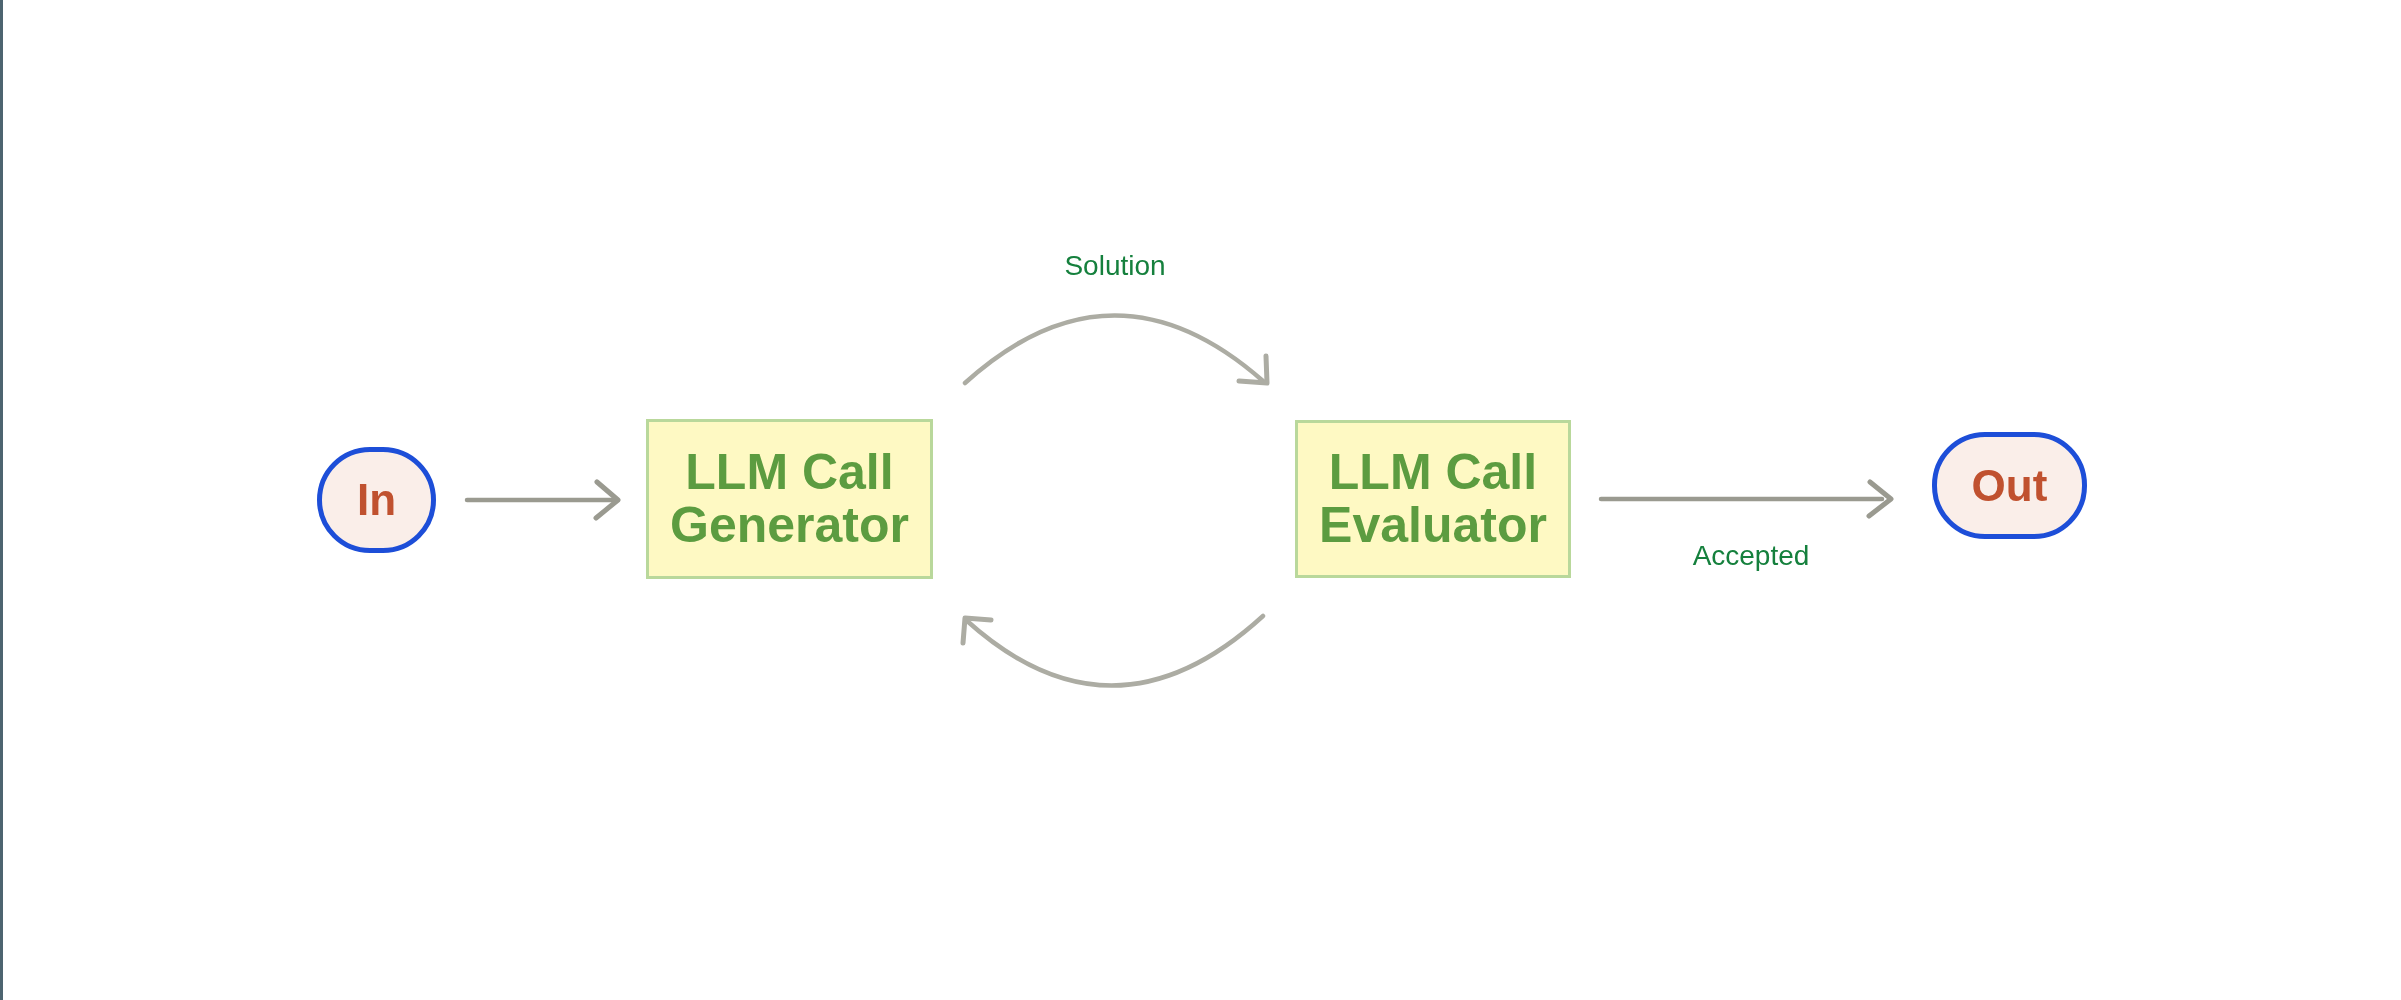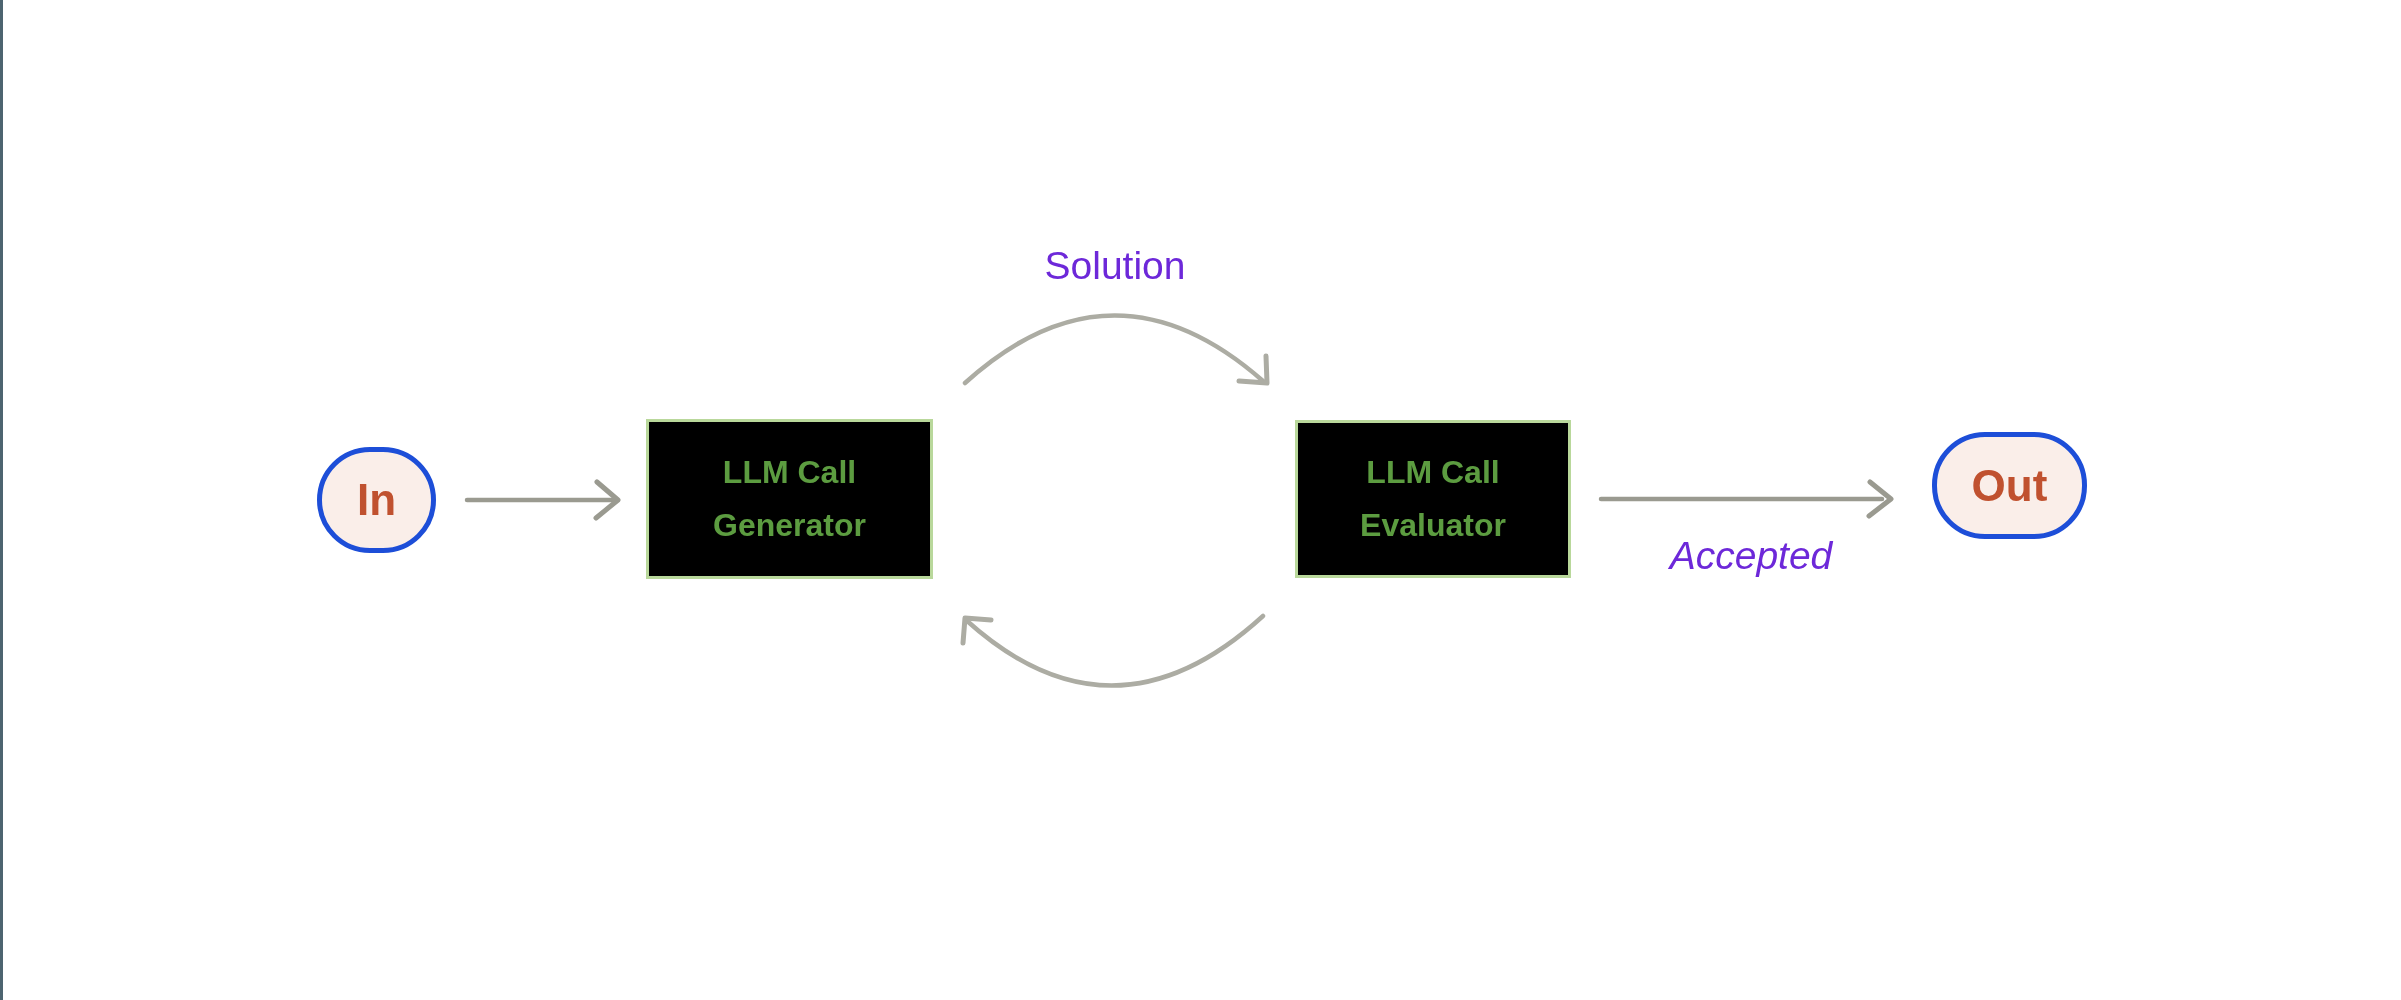--- a/index.html
+++ b/index.html
@@ -28,51 +28,51 @@
   }
   .node {
     position: absolute;
     box-sizing: border-box;
     display: flex;
     align-items: center;
     justify-content: center;
     text-align: center;
   }
   .node-green {
-    background: #000000;
+    background: #fef9c3;
     border: 3px solid #B9D89B;
     color: #5C9C40;
     font-weight: 700;
-    font-size: 32px;
+    font-size: 50px;
     line-height: 53px;
     white-space: pre-line;
   }
   .node-generator { left: 646px; top: 419px; width: 287px; height: 160px; }
   .node-evaluator { left: 1295px; top: 420px; width: 276px; height: 158px; }
   .node-pill {
     background: #FAEEE9;
     border: 5px solid #1d4ed8;
     border-radius: 53px;
     color: #C0512F;
     font-weight: 700;
     font-size: 44px;
   }
   .node-in  { left: 317px; top: 447px; width: 119px; height: 106px; }
   .node-out { left: 1932px; top: 432px; width: 155px; height: 107px; }
   .edge-label {
     position: absolute;
     width: 400px;
     text-align: center;
-    color: #6d28d9;
-    font-size: 39px;
+    color: #15803d;
+    font-size: 28px;
     line-height: 48px;
     white-space: pre-line;
   }
   .label-solution { left: 915px;  top: 242px; }
-  .label-accepted { left: 1551px; top: 532px; font-style: italic; }
+  .label-accepted { left: 1551px; top: 532px; }
   .label-rejected { left: 915px;  top: 712px; }
 </style>
 </head>
 <body>
 
 <div class="canvas">
 
   <div class="edge-line-left"></div>
 
   <svg class="edges-svg" viewBox="0 0 2401 1000" fill="none" stroke-linecap="round" stroke-linejoin="round">

